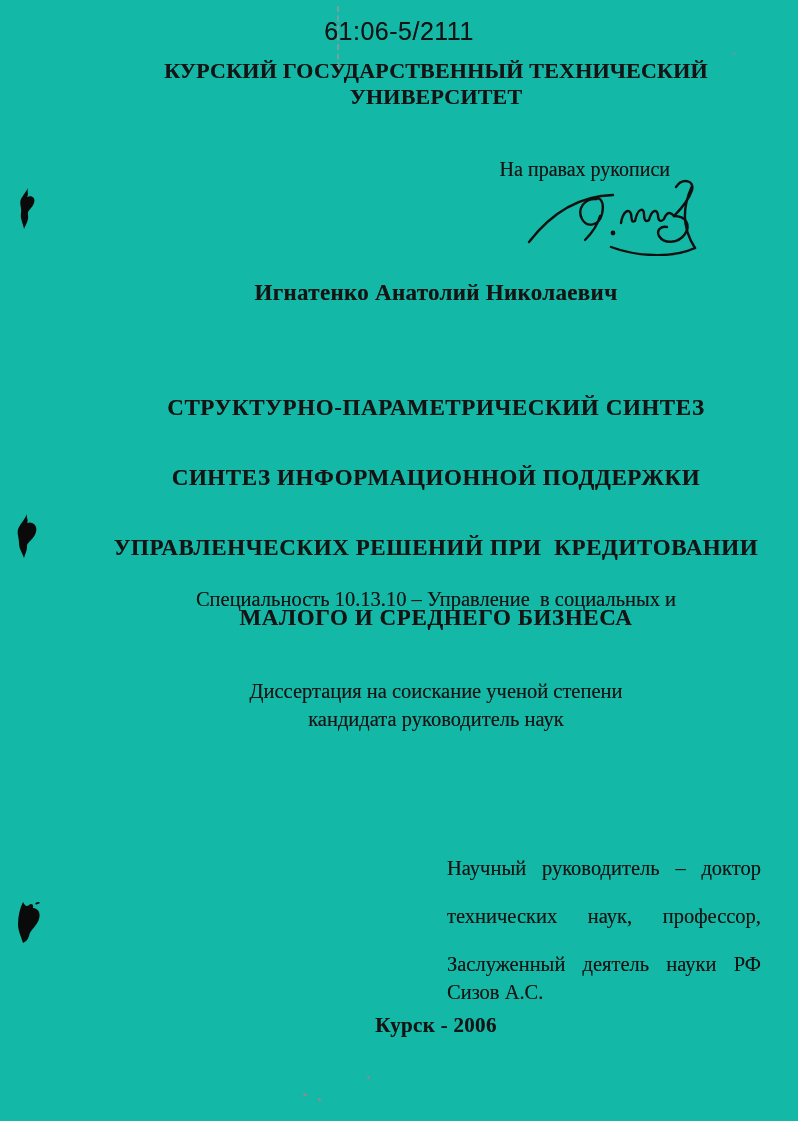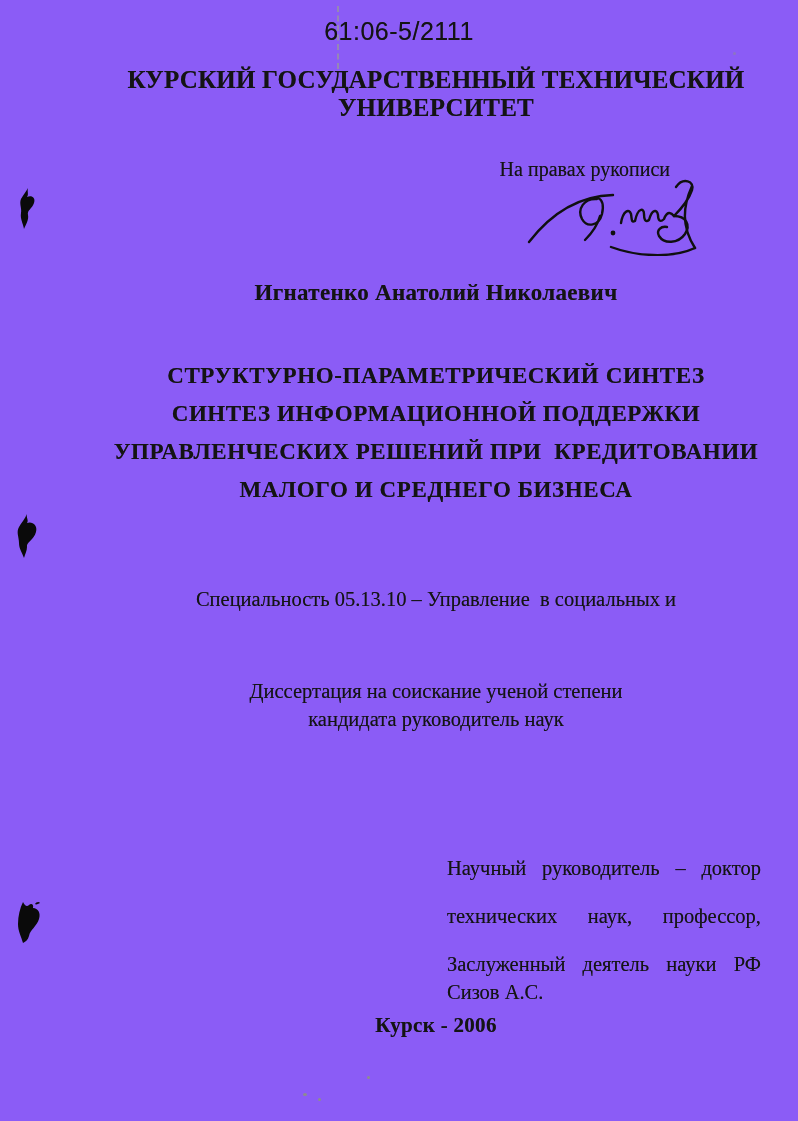--- a/index.html
+++ b/index.html
@@ -5,21 +5,21 @@
   html, body {
     margin: 0;
     padding: 0;
     background: #e8e8e8;
   }
   .sheet {
     position: relative;
     width: 798px;
     height: 1121px;
     margin: 0 auto;
-    background: #8b5cf6;
+    background: #14b8a6;
     overflow: hidden;
     font-family: "Liberation Serif", serif;
     color: #141414;
   }
   .txt {
     text-shadow: 0 0 0.5px rgba(20,20,20,0.55);
   }
   
   .band {
     position: absolute;
@@ -43,22 +43,22 @@
   .dashed-line {
     position: absolute;
     left: 337px;
     top: 6px;
     height: 63px;
     width: 0;
     border-left: 2px dashed #9a9a9a;
     opacity: 0.7;
   }
   .university {
-    top: 66px;
-    font-size: 25px;
+    top: 58px;
+    font-size: 22px;
     font-weight: 700;
     letter-spacing: 0.2px;
   }
   .manuscript {
     position: absolute;
     right: 128px;
     top: 158px;
     font-size: 20px;
   }
   .signature {
@@ -76,20 +76,21 @@
   }
   .title-block {
     top: 363px;
     font-size: 23px;
     font-weight: 700;
     letter-spacing: 0.6px;
   }
   .title-line {
     height: 38px;
     line-height: 26px;
+    margin-top: 32px;
   }
   .specialty {
     top: 584px;
     font-size: 20.5px;
     line-height: 31px;
   }
   .degree {
     top: 677px;
     font-size: 20.5px;
     line-height: 28px;
@@ -156,21 +157,21 @@
   <div class="band author txt">Игнатенко Анатолий Николаевич</div>
 
   <div class="band title-block">
     <div class="title-line txt keep-spaces">СТРУКТУРНО-ПАРАМЕТРИЧЕСКИЙ СИНТЕЗ</div>
     <div class="title-line txt keep-spaces">СИНТЕЗ ИНФОРМАЦИОННОЙ ПОДДЕРЖКИ</div>
     <div class="title-line txt keep-spaces">УПРАВЛЕНЧЕСКИХ РЕШЕНИЙ ПРИ  КРЕДИТОВАНИИ</div>
     <div class="title-line txt keep-spaces">МАЛОГО И СРЕДНЕГО БИЗНЕСА</div>
   </div>
 
   <div class="band specialty">
-    <div class="txt keep-spaces">Специальность 05.13.10 – Управление  в социальных и</div>
+    <div class="txt keep-spaces">Специальность 10.13.10 – Управление  в социальных и</div>
   </div>
 
   <div class="band degree">
     <div class="txt">Диссертация на соискание ученой степени</div>
     <div class="txt">кандидата руководитель наук</div>
   </div>
 
   <div class="advisor">
     <div class="adv-line just txt">Научный руководитель – доктор</div>
     <div class="adv-line just txt">технических наук, профессор,</div>

